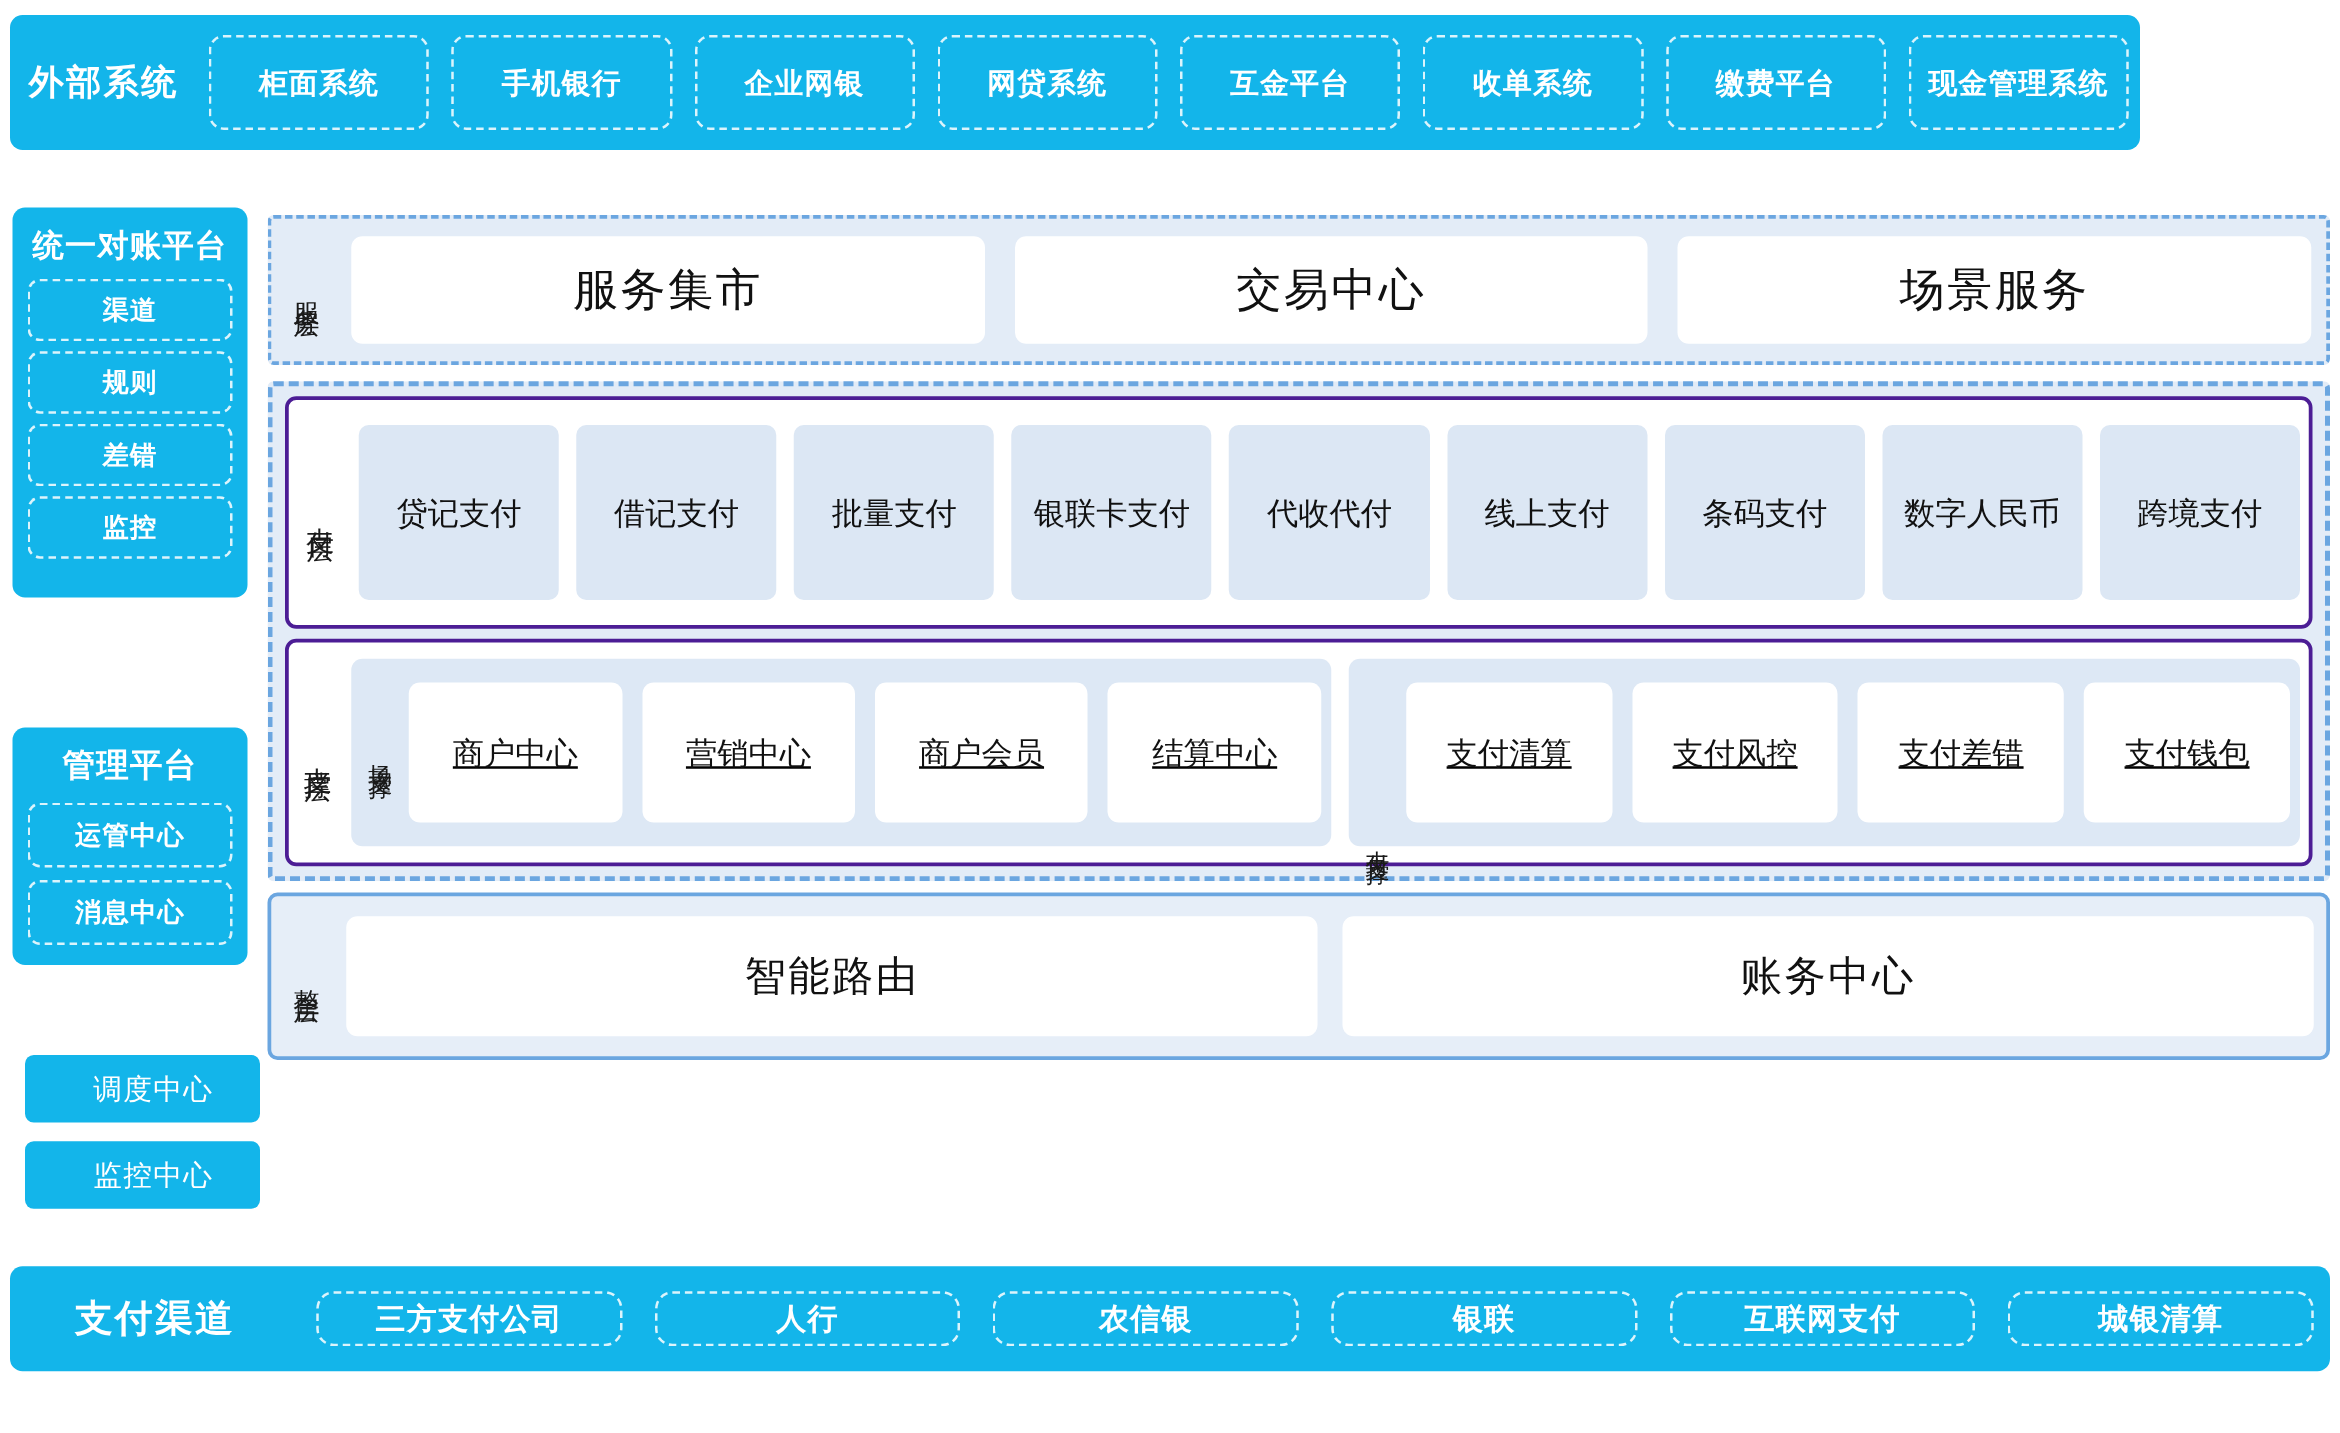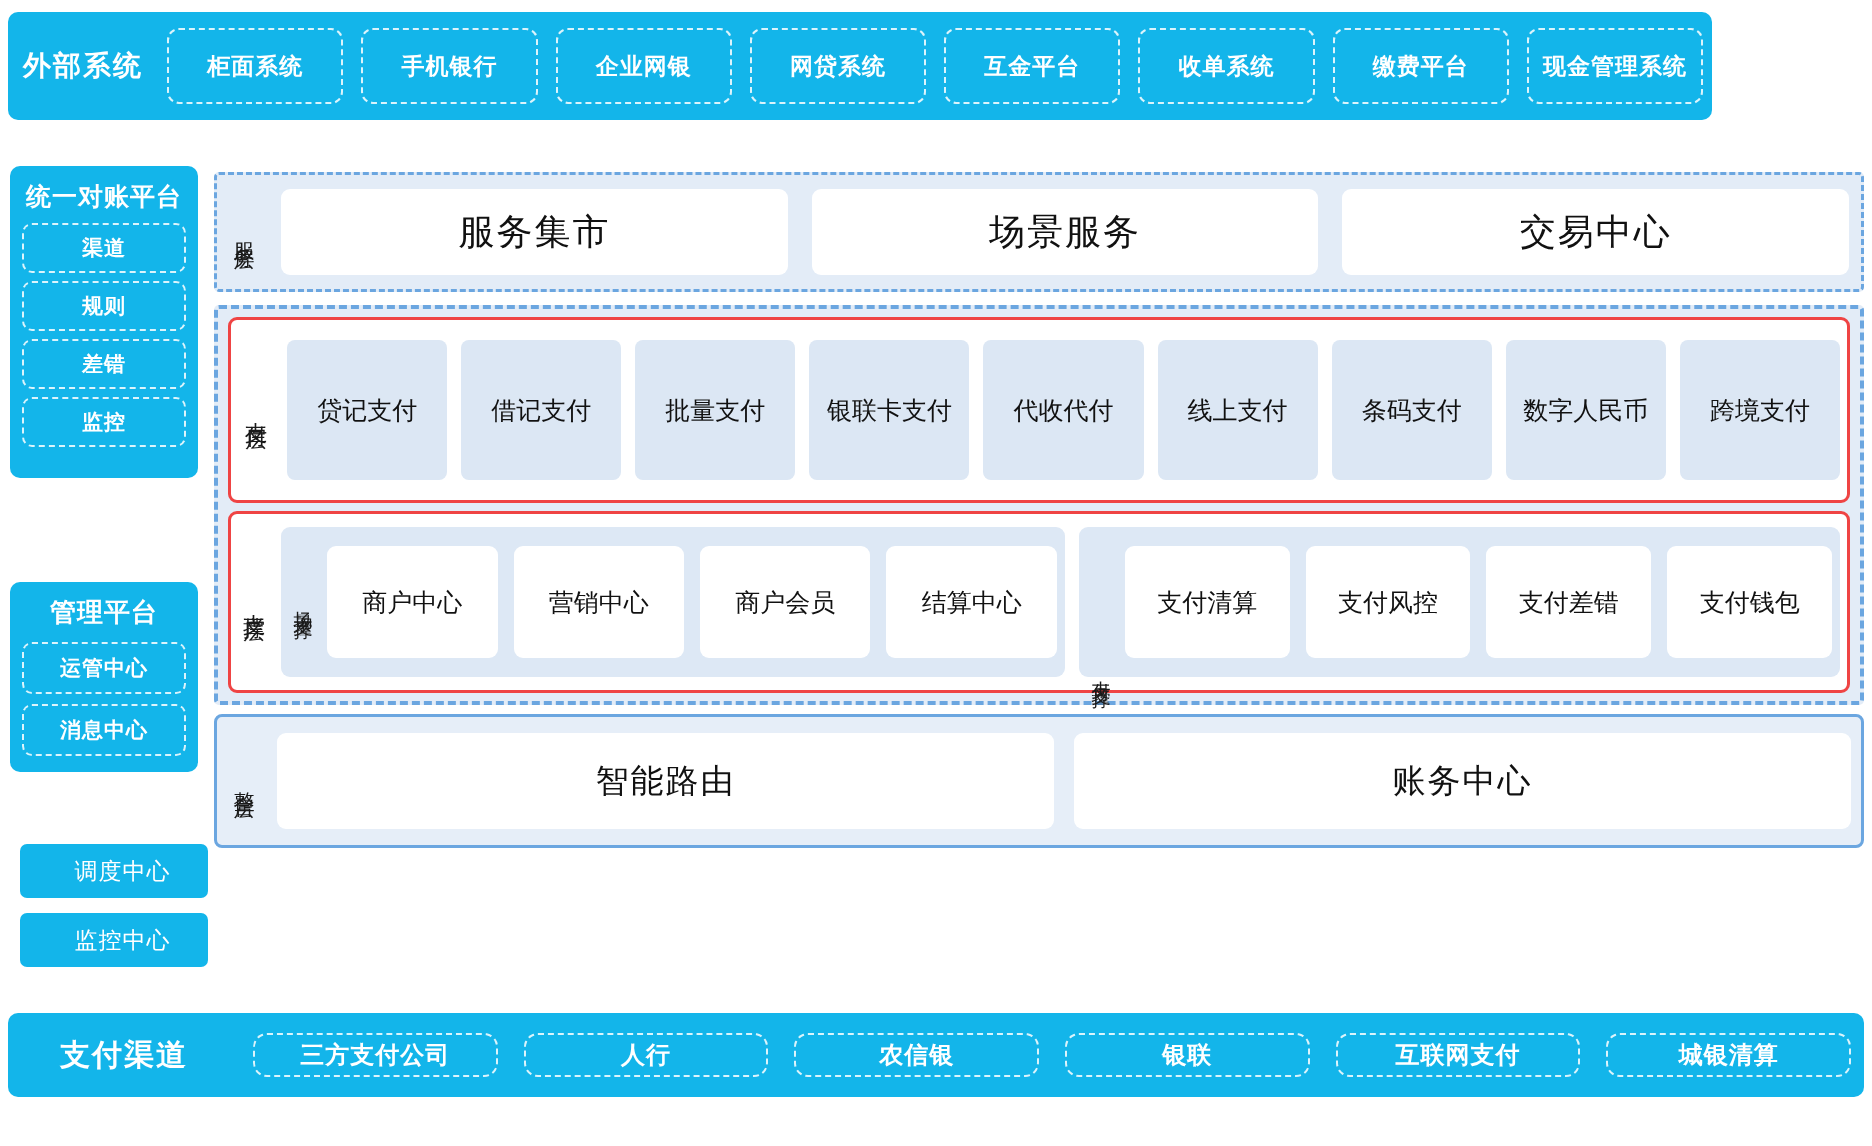--- a/index.html
+++ b/index.html
@@ -155,21 +155,21 @@
     position: absolute;
     left: 214px; top: 305px; width: 1650px; height: 400px;
     background: #e3ecf7;
     border: 4px dashed #6ba6e0;
     border-radius: 5px;
     padding: 8px 10px;
   }
 
   .inner-box {
     background: #ffffff;
-    border: 3px solid #ef4444;
+    border: 3px solid #4c1d95;
     border-radius: 9px;
     display: flex;
     align-items: center;
   }
   #payment-layer { height: 186px; margin-bottom: 8px; }
   #support-layer { height: 182px; }
 
   #payment-layer > .vlabel { margin: 0 12px 0 14px; }
   .pay-items { flex: 1; display: flex; height: 100%; align-items: center; }
   .pay-card {
@@ -192,21 +192,21 @@
     background: #dde8f5;
     border-radius: 9px;
     height: 150px;
     display: flex;
     align-items: center;
     margin: 0 7px;
   }
   .sup-group.scene { flex: 1.03; }
   .sup-group.pay   { flex: 1; align-items: flex-end; }
   .sup-group .vlabel { font-size: 19px; letter-spacing: 3px; margin: 0 6px 0 12px; }
-  .sup-cards { flex: 1; display: flex; height: 100%; align-items: center; }
+  .sup-cards { flex: 1; display: flex; height: 100%; align-items: center; text-decoration: underline; }
   .sup-card {
     flex: 1;
     margin: 0 8px;
     height: 112px;
     background: #ffffff;
     border-radius: 9px;
     display: flex;
     align-items: center;
     justify-content: center;
     font-size: 25px;
@@ -274,22 +274,22 @@
     <div class="side-chip">消息中心</div>
   </div>
 
   <div class="side-solid" id="dispatch-center">调度中心</div>
   <div class="side-solid" id="monitor-center">监控中心</div>
 
   <div id="service-layer">
     <div class="vlabel">服务层</div>
     <div class="svc-items">
       <div class="svc-card">服务集市</div>
+      <div class="svc-card">交易中心</div>
       <div class="svc-card">场景服务</div>
-      <div class="svc-card">交易中心</div>
     </div>
   </div>
 
   <div id="core-wrap">
 
     <div class="inner-box" id="payment-layer">
       <div class="vlabel">支付层</div>
       <div class="pay-items">
         <div class="pay-card">贷记支付</div>
         <div class="pay-card">借记支付</div>

